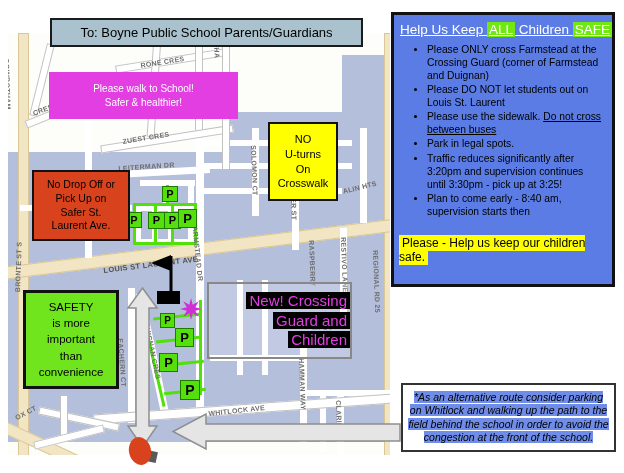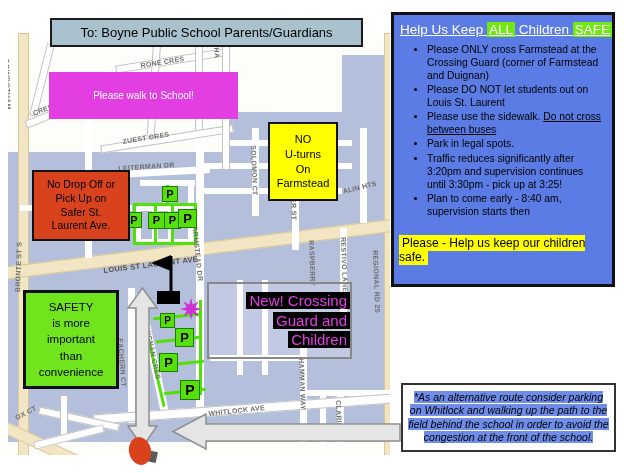--- a/index.html
+++ b/index.html
@@ -168,27 +168,28 @@
       <ellipse cx="140" cy="451" rx="11" ry="14" fill="#d8431d" transform="rotate(-12 140 451)"></ellipse>
     </g>
   </svg>
 
   <div id="header-box" class="box">
     <div>To: Boyne Public School Parents/Guardians</div>
   </div>
 
   <div id="walk-box" class="box">
       <div><span>Please walk to School!</span></div>
+      <div><span>Safer &amp; healthier!</span></div>
     </div>
 
   <div id="no-uturn-box" class="box">
       <div><span>NO</span></div>
       <div><span>U-turns</span></div>
       <div><span>On</span></div>
-      <div><span>Farmstead</span></div>
+      <div><span>Crosswalk</span></div>
     </div>
 
   <div id="no-dropoff-box" class="box">
       <div><span>No Drop Off or</span></div>
       <div><span>Pick Up on</span></div>
       <div><span>Safer St.</span></div>
       <div><span>Laurent Ave.</span></div>
     </div>
 
   <div id="safety-box" class="box">

